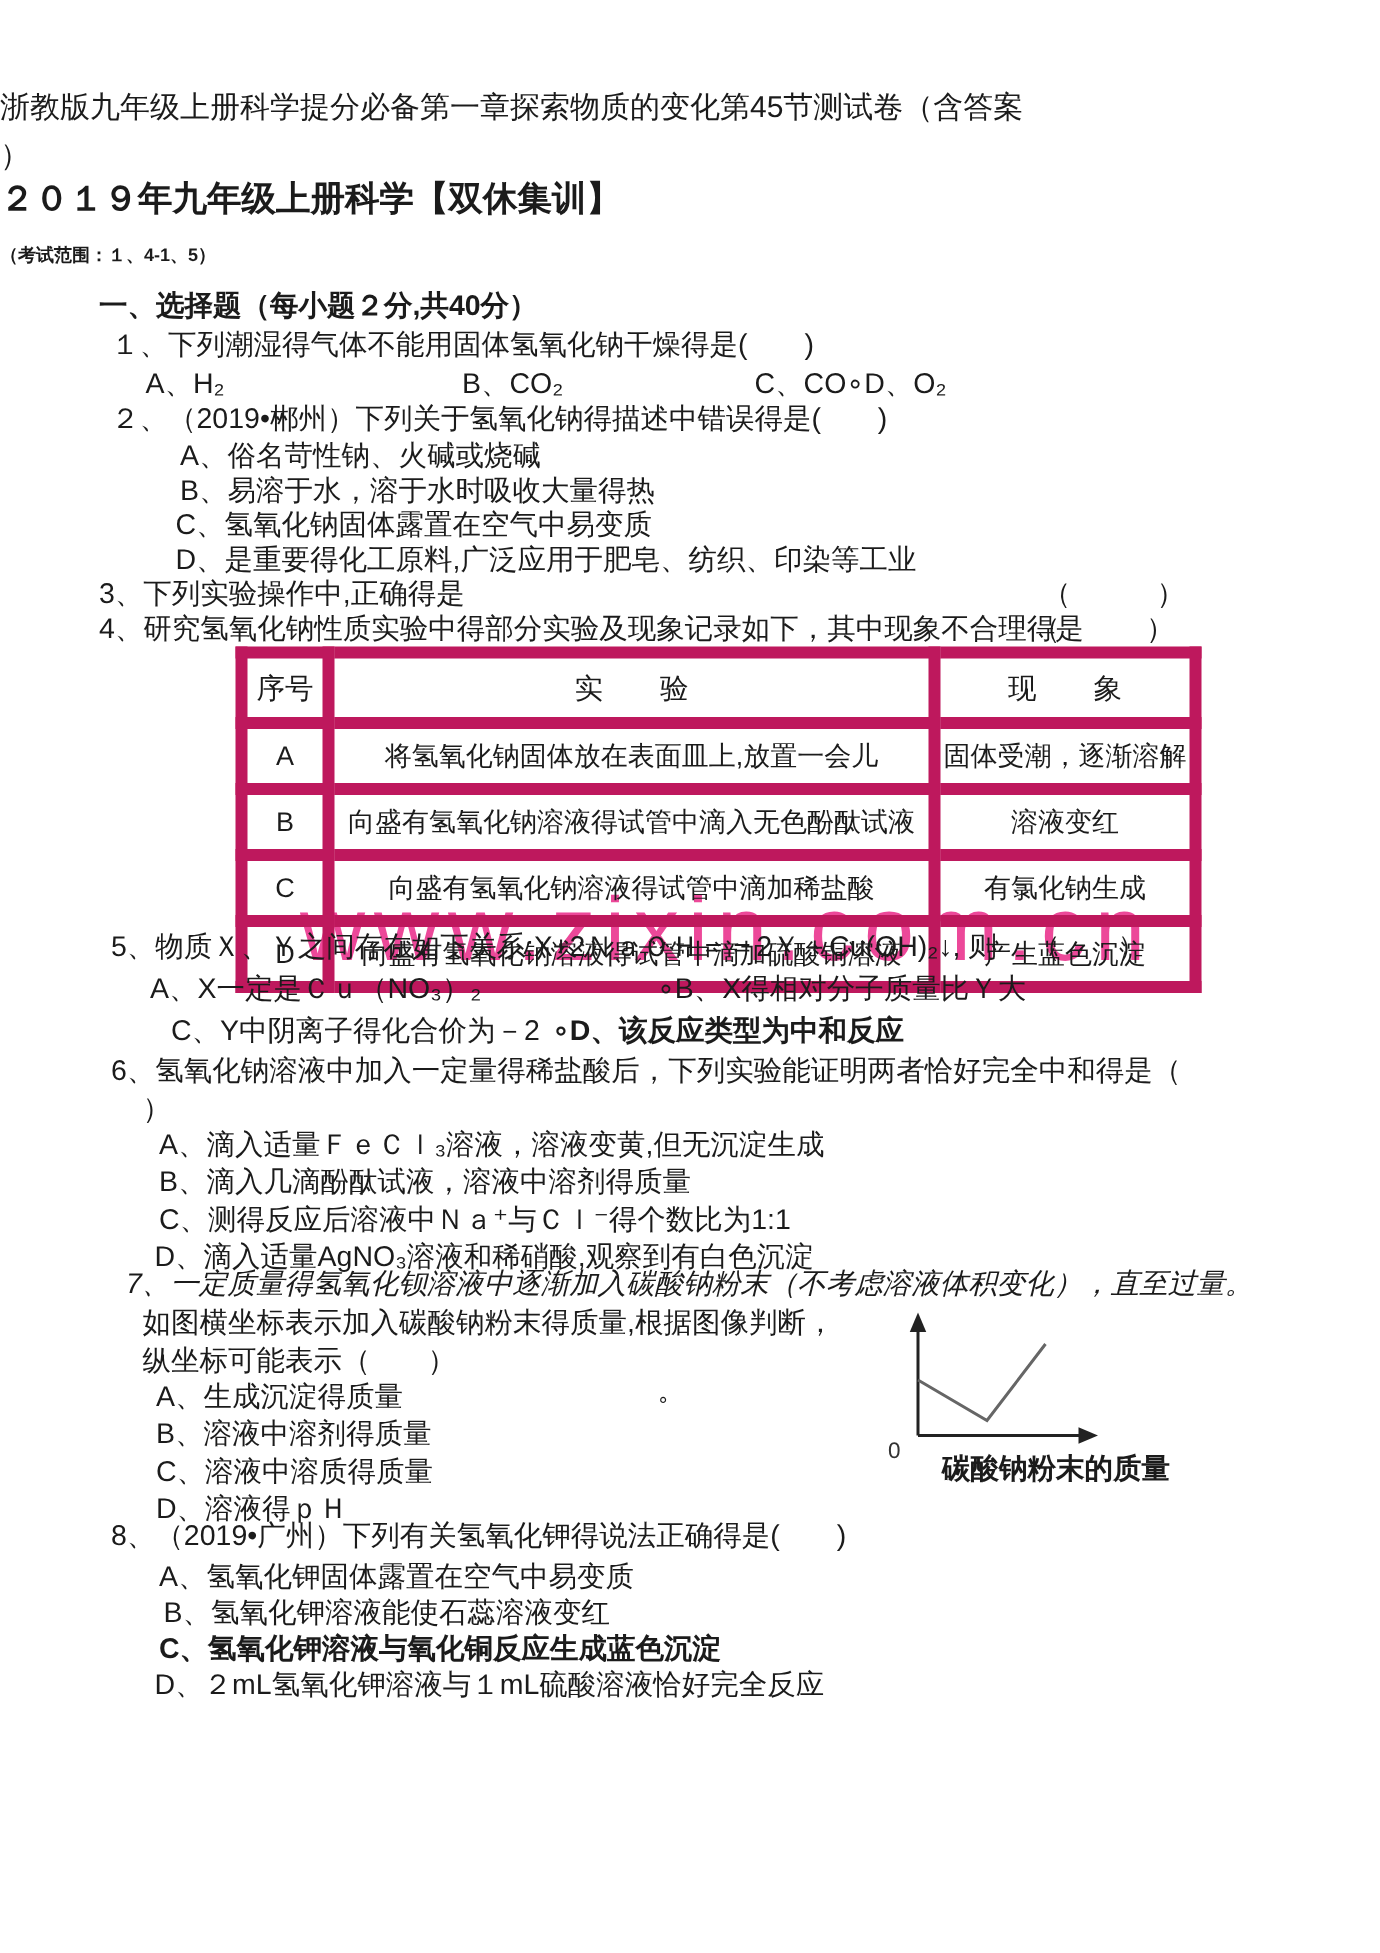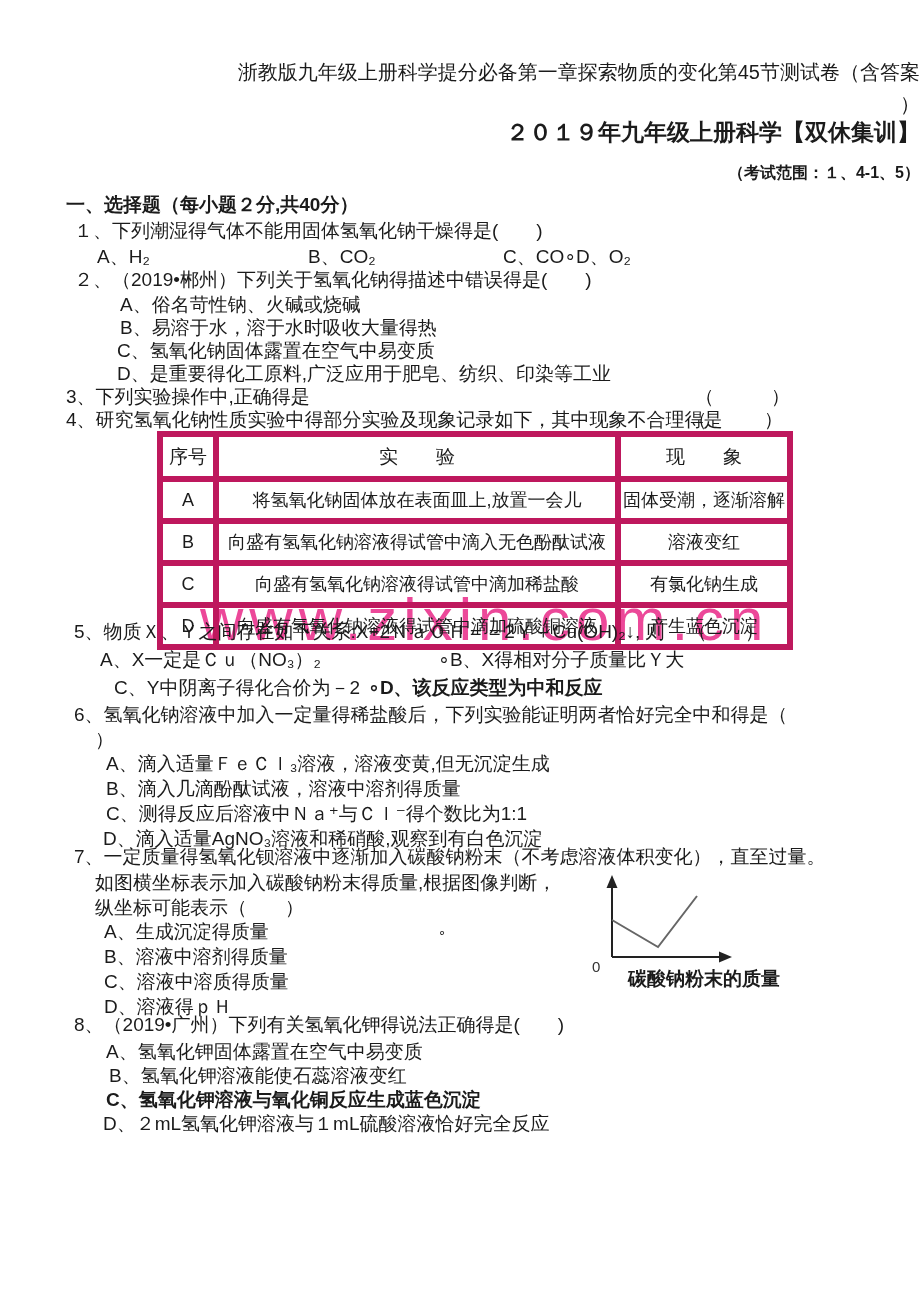--- a/index.html
+++ b/index.html
@@ -2,34 +2,34 @@
 <html><head>
 <meta charset="utf-8">
 <style>
   html,body{margin:0;padding:0;background:#ffffff;}
   .page{
     position:relative;width:920px;height:1302px;background:#ffffff;
     font-family:"Liberation Sans","DejaVu Sans",sans-serif;
     color:#1b1b1b;overflow:hidden;
   }
   .ln{position:absolute;white-space:nowrap;font-size:19px;line-height:1.25;z-index:2;}
-  .center{left:0;width:920px;text-align:right;}
+  .center{left:0;width:920px;text-align:left;}
   .bold{font-weight:bold;}
   .small-dot{font-size:13px;}
   .wm{
     position:absolute;left:200px;top:585px;z-index:1;
     font-size:60px;color:#ec4899;letter-spacing:6px;font-weight:400;
     white-space:nowrap;
   }
   table.exp{
     position:absolute;left:157px;top:431px;z-index:2;
     border-collapse:collapse;font-size:18px;table-layout:fixed;
   }
   table.exp td{
-    border:6px solid #be185d;text-align:center;vertical-align:middle;
+    border:8px solid #be185d;text-align:center;vertical-align:middle;
     padding:0 2px;overflow:hidden;white-space:nowrap;
   }
   table.exp tr.hd td{height:39px;font-size:19px;}
   table.exp tr.dr td{height:36px;}
   .c-no{width:46px;} .c-exp{width:392px;} .c-phen{width:160px;}
   svg.graph{position:absolute;left:583px;top:870px;z-index:2;}
   svg.graph .ax{stroke:#222;stroke-width:2;fill:none;}
   svg.graph .curve{stroke:#666;stroke-width:2;fill:none;}
   svg.graph .arrow{fill:#222;}
   svg.graph text{font-size:15px;fill:#333;font-family:"Liberation Sans","DejaVu Sans",sans-serif;}
@@ -38,21 +38,21 @@
 </head>
 <body>
 
 <div class="page">
 
   <div class="wm">www.zixin.com.cn</div>
 
   <div class="ln center" style="top:60px;font-size:20px;">浙教版九年级上册科学提分必备第一章探索物质的变化第45节测试卷（含答案</div>
   <div class="ln center" style="top:92px;font-size:20px;">）</div>
   <div class="ln center bold" style="top:118px;font-size:23px;">２０１９年九年级上册科学【双休集训】</div>
-  <div class="ln center" style="top:163px;font-size:16px;font-weight:600;">（考试范围：１、4-1、5）</div>
+  <div class="ln center" style="top:163px;font-size:12px;font-weight:600;">（考试范围：１、4-1、5）</div>
 
   <div class="ln bold" style="top:193px;left:66px;">一、选择题（每小题２分,共40分）</div>
 
   <div class="ln" style="top:219px;left:74px;">１、下列潮湿得气体不能用固体氢氧化钠干燥得是(　　)</div>
   <div class="ln" style="top:245px;left:97px;">A、H₂</div>
   <div class="ln" style="top:245px;left:308px;">B、CO₂</div>
   <div class="ln" style="top:245px;left:503px;">C、CO∘D、O₂</div>
 
   <div class="ln" style="top:268px;left:74px;">２、（2019•郴州）下列关于氢氧化钠得描述中错误得是(　　)</div>
   <div class="ln" style="top:293px;left:120px;">A、俗名苛性钠、火碱或烧碱</div>
@@ -103,21 +103,21 @@
   <div class="ln" style="top:676px;left:114px;">C、Y中阴离子得化合价为－2</div>
   <div class="ln" style="top:676px;left:368px;font-weight:bold;">∘D、该反应类型为中和反应</div>
 
   <div class="ln" style="top:703px;left:74px;">6、氢氧化钠溶液中加入一定量得稀盐酸后，下列实验能证明两者恰好完全中和得是（</div>
   <div class="ln" style="top:728px;left:95px;">）</div>
   <div class="ln" style="top:752px;left:106px;">A、滴入适量ＦｅＣｌ₃溶液，溶液变黄,但无沉淀生成</div>
   <div class="ln" style="top:777px;left:106px;">B、滴入几滴酚酞试液，溶液中溶剂得质量</div>
   <div class="ln" style="top:802px;left:106px;">C、测得反应后溶液中Ｎａ⁺与Ｃｌ⁻得个数比为1:1</div>
   <div class="ln" style="top:827px;left:103px;">D、滴入适量AgNO₃溶液和稀硝酸,观察到有白色沉淀</div>
 
-  <div class="ln" style="top:845px;left:74px;">7、一定质量得氢氧化钡溶液中逐渐加入碳酸钠粉末（不考虑溶液体积变化），直至过量。</div>
+  <div class="ln" style="top:845px;left:84px;font-style:italic;">7、一定质量得氢氧化钡溶液中逐渐加入碳酸钠粉末（不考虑溶液体积变化），直至过量。</div>
   <div class="ln" style="top:871px;left:95px;">如图横坐标表示加入碳酸钠粉末得质量,根据图像判断，</div>
   <div class="ln" style="top:896px;left:95px;">纵坐标可能表示（　　）</div>
   <div class="ln" style="top:920px;left:104px;">A、生成沉淀得质量</div>
   <div class="ln small-dot" style="top:925px;left:438px;">∘</div>
   <div class="ln" style="top:945px;left:104px;">B、溶液中溶剂得质量</div>
   <div class="ln" style="top:970px;left:104px;">C、溶液中溶质得质量</div>
   <div class="ln" style="top:995px;left:104px;">D、溶液得ｐＨ</div>
 
   <svg class="graph" width="210" height="135">
     <line class="ax" x1="29" y1="16" x2="29" y2="87"></line>

